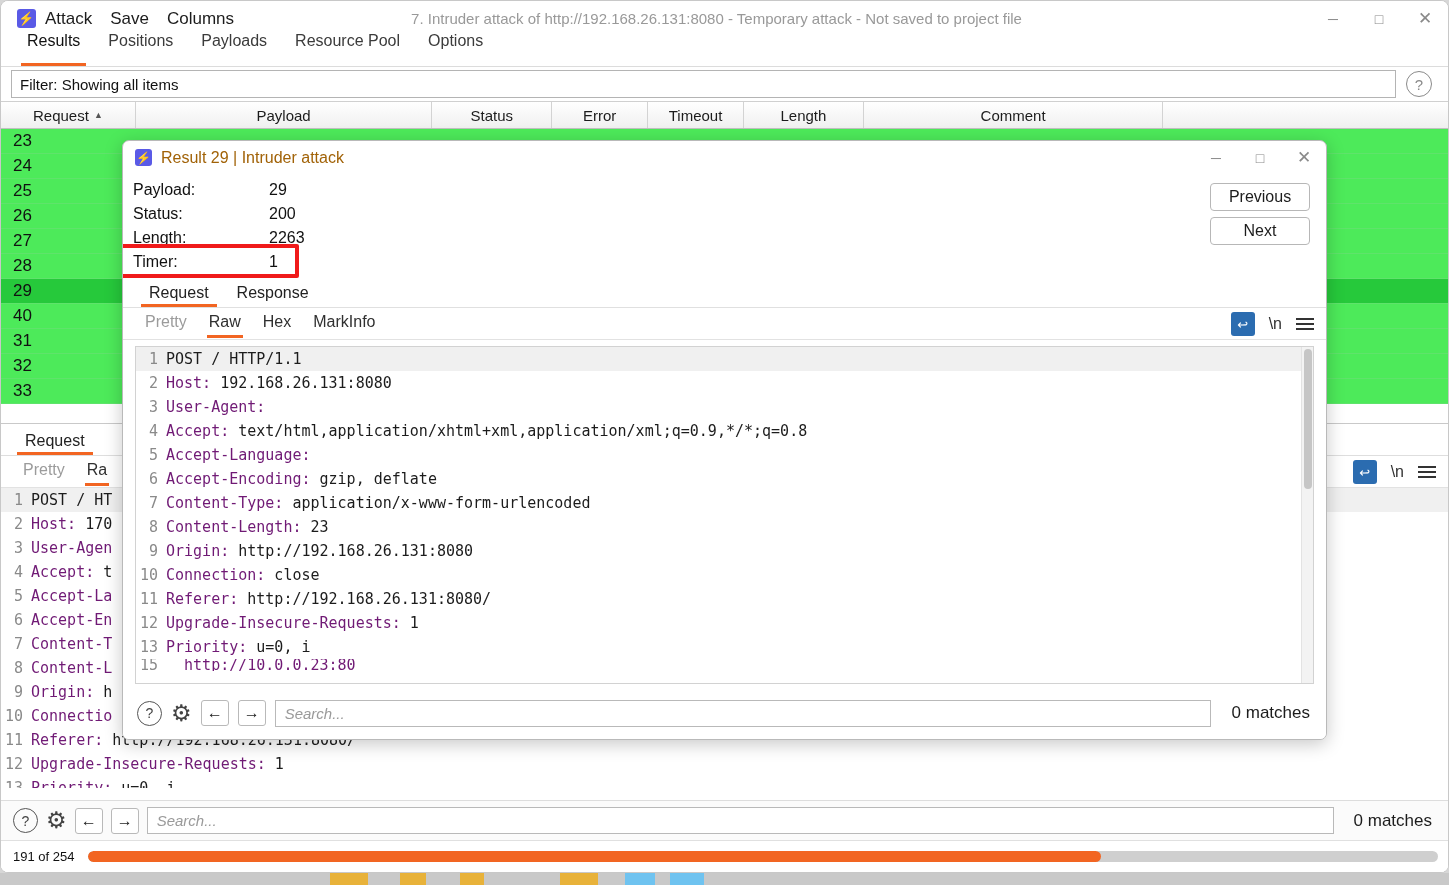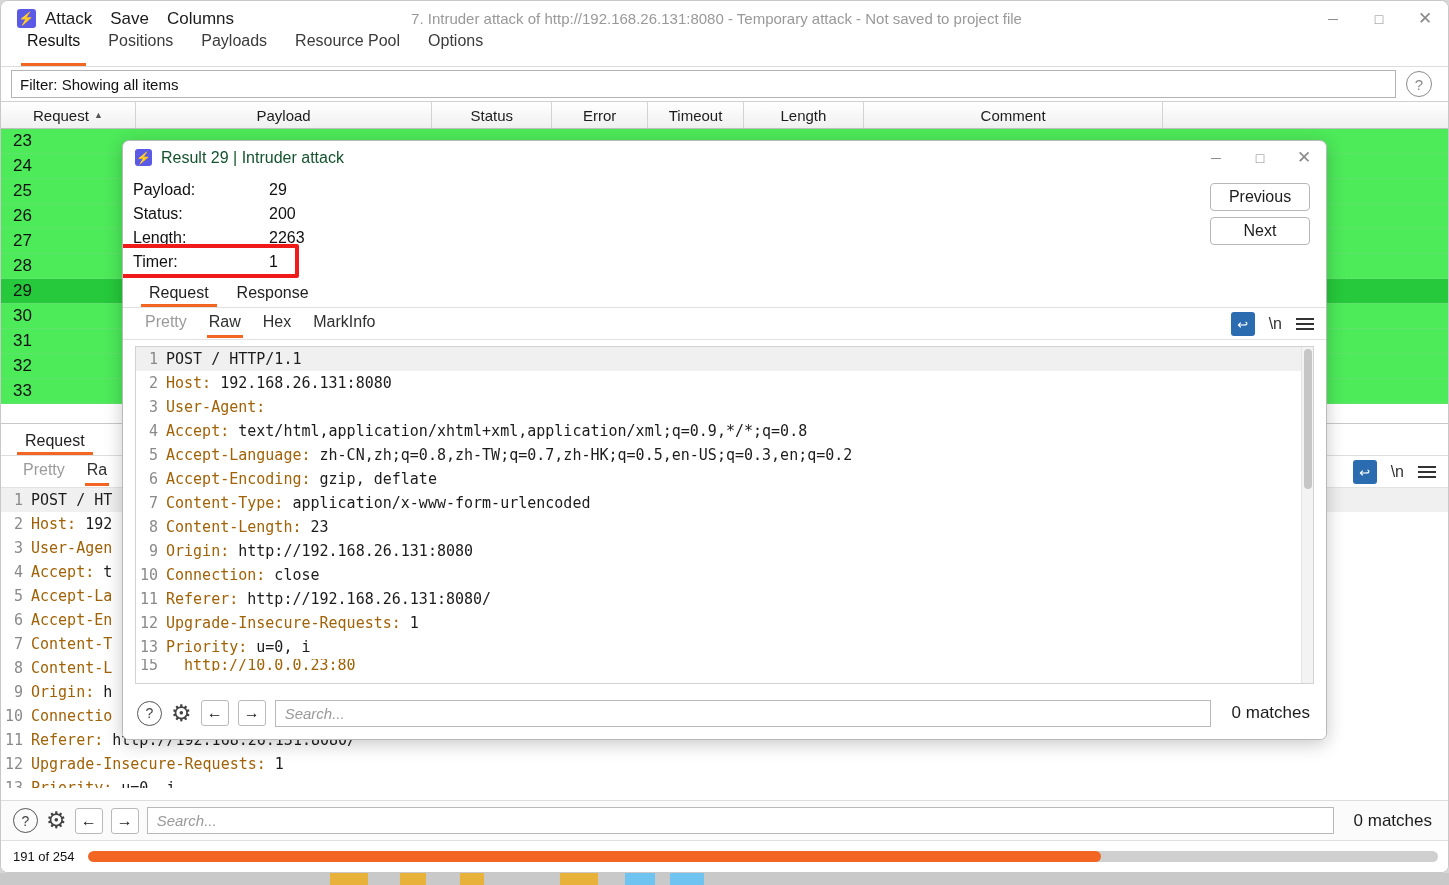--- a/index.html
+++ b/index.html
@@ -201,21 +201,21 @@
     display: flex; height: 24px; align-items: center;
     white-space: pre;
   }
   .code-line.first { background: #f0f0f0; }
   .ln {
     width: 30px; text-align: right;
     color: #8a8a8a; padding-right: 8px;
     flex: none;
     font-size: 15px;
   }
-  .hdr-name { color: #a16207; }
+  .hdr-name { color: #701a75; }
   .code-txt { color: #1c1c1c; }
 
   
   .search-row {
     height: 40px;
     display: flex; align-items: center;
     padding: 0 8px 0 12px;
     background: #fbfbfb;
     border-top: 1px solid #dddddd;
     gap: 8px;
@@ -275,21 +275,21 @@
     border: 1px solid #b9b9b9;
     border-radius: 7px;
     box-shadow: 0 4px 18px rgba(0,0,0,0.22);
     overflow: hidden;
   }
   #dlg-title-bar {
     height: 33px; display: flex; align-items: center;
     position: relative;
   }
   #dlg-title {
-    font-size: 16px; color: #14532d; margin-left: 9px;
+    font-size: 16px; color: #a16207; margin-left: 9px;
   }
   #dlg-info {
     padding: 4px 0 0 10px;
     position: relative;
   }
   .info-line {
     display: flex; height: 24px; align-items: center;
     font-size: 16px; color: #111;
   }
   .info-label { width: 136px; }
@@ -422,21 +422,21 @@
     <div class="res-row">
       <div class="res-num">27</div>
       </div>
     <div class="res-row">
       <div class="res-num">28</div>
       </div>
     <div class="res-row selected">
       <div class="res-num">29</div>
       </div>
     <div class="res-row">
-      <div class="res-num">30</div>
+      <div class="res-num">40</div>
       </div>
     <div class="res-row">
       <div class="res-num">31</div>
       </div>
     <div class="res-row">
       <div class="res-num">32</div>
       </div>
     <div class="res-row">
       <div class="res-num">33</div>
       </div>
@@ -459,21 +459,21 @@
           </div>
       </div>
     </div>
     <div class="code-area" style="height:300px;">
       <div class="code-line first">
         <span class="ln">1</span>
         <span class="code-txt">POST / HT</span></div>
       <div class="code-line">
         <span class="ln">2</span>
         <span class="hdr-name">Host:</span>
-        <span class="code-txt"> 192</span></div>
+        <span class="code-txt"> 170</span></div>
       <div class="code-line">
         <span class="ln">3</span>
         <span class="hdr-name">User-Agen</span></div>
       <div class="code-line">
         <span class="ln">4</span>
         <span class="hdr-name">Accept:</span>
         <span class="code-txt"> t</span></div>
       <div class="code-line">
         <span class="ln">5</span>
         <span class="hdr-name">Accept-La</span></div>
@@ -595,21 +595,21 @@
       <span class="ln">3</span>
       <span class="hdr-name">User-Agent:</span>
       </div>
     <div class="code-line">
       <span class="ln">4</span>
       <span class="hdr-name">Accept:</span>
       <span class="code-txt"> text/html,application/xhtml+xml,application/xml;q=0.9,*/*;q=0.8</span></div>
     <div class="code-line">
       <span class="ln">5</span>
       <span class="hdr-name">Accept-Language:</span>
-      <span class="code-txt"> zh-CN,zh;q=0.8,zh-TW;q=0.7,zh-HK;q=0.5,en-US;q=0.3,en;q=0.2</span></div>
+      </div>
     <div class="code-line">
       <span class="ln">6</span>
       <span class="hdr-name">Accept-Encoding:</span>
       <span class="code-txt"> gzip, deflate</span></div>
     <div class="code-line">
       <span class="ln">7</span>
       <span class="hdr-name">Content-Type:</span>
       <span class="code-txt"> application/x-www-form-urlencoded</span></div>
     <div class="code-line">
       <span class="ln">8</span>

